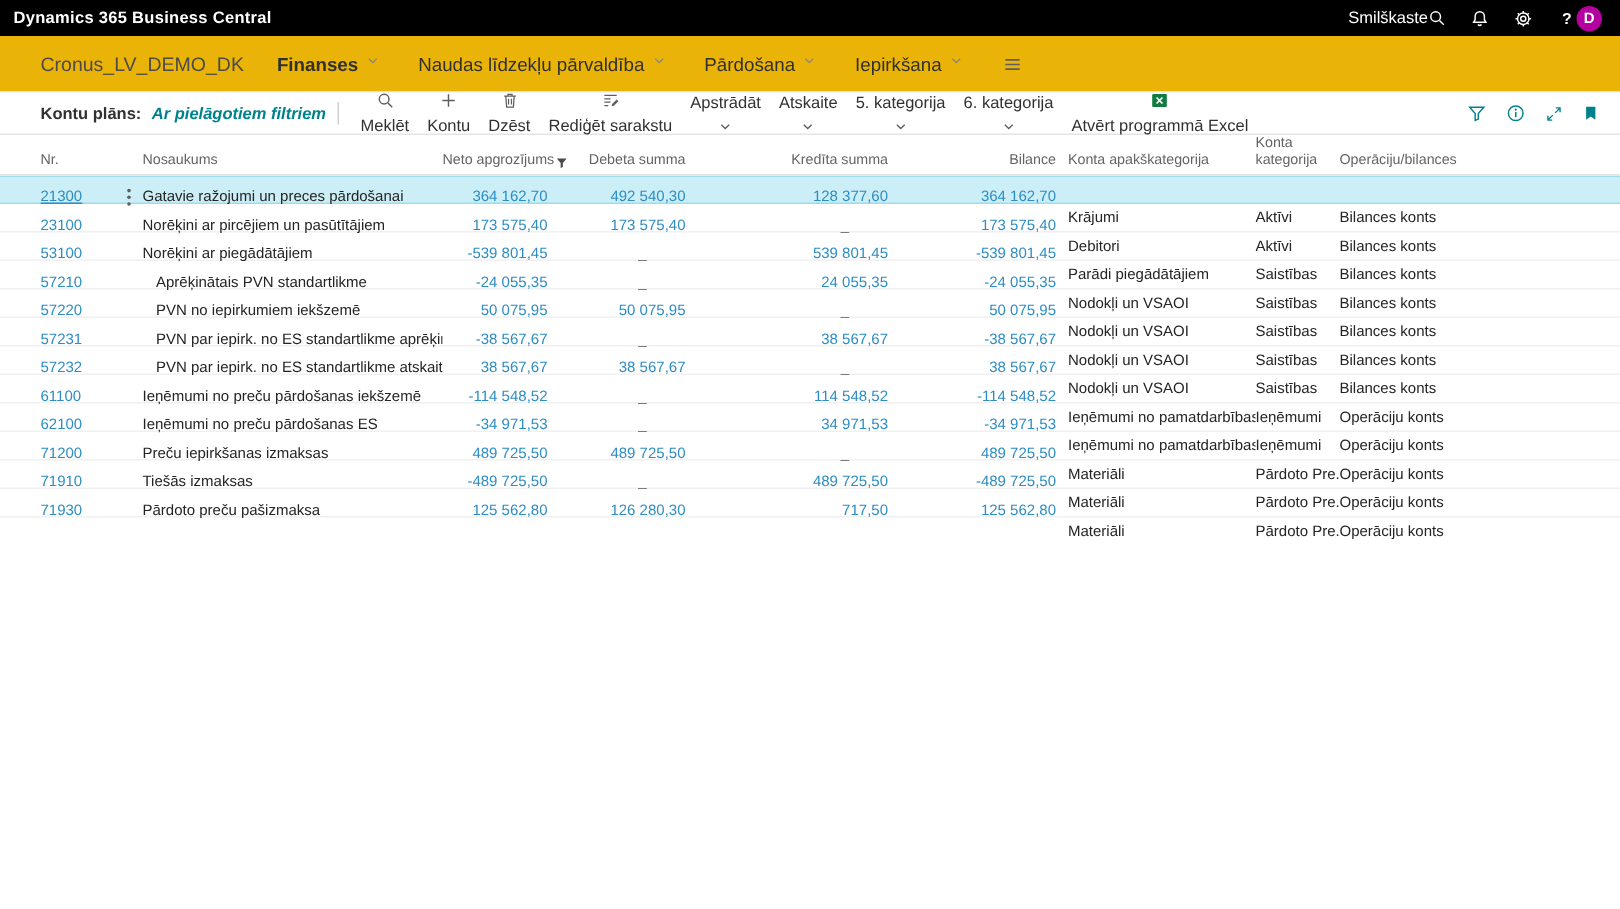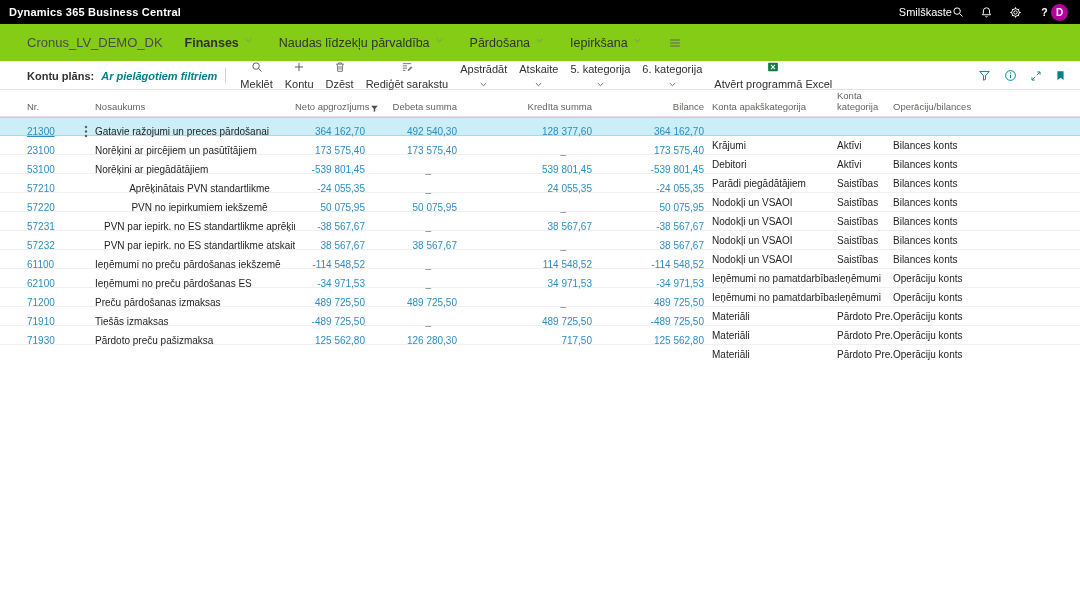--- a/index.html
+++ b/index.html
@@ -14,21 +14,21 @@
     align-items:center;justify-content:space-between;padding:0 12px 0 9px;}
   .topbar-title{font-size:11px;font-weight:bold;letter-spacing:.2px;}
   .topbar-right{display:flex;align-items:center;gap:0;}
   .env{font-size:11px;}
   .topbar-icons{display:flex;align-items:center;gap:16px;}
   .top-iconbtn{color:#fff;display:flex;}
   .avatar{width:17px;height:17px;border-radius:50%;background:var(--avatar-bg,#b4009e);
     color:#fff;font-size:10px;font-weight:bold;display:flex;align-items:center;justify-content:center;}
 
   
-  .header-row{height:37px;display:flex;align-items:center;padding-left:27px;gap:22px;background:#84cc16;}
+  .header-row{height:37px;display:flex;align-items:center;padding-left:27px;gap:22px;background:#eab308;}
   .company{font-size:13px;color:#4d4b49;}
   .nav{display:flex;align-items:center;gap:26px;}
   .nav-item{display:flex;align-items:flex-start;gap:5px;font-size:12.5px;color:#323130;cursor:pointer;}
   .nav-item.active span{font-weight:700;}
   .caret{color:#8a8886;}
   .hamburger{color:#605e5c;display:flex;margin-left:4px;}
 
   
   .toolbar{height:29px;display:flex;align-items:center;padding:0 14px 0 27px;
     border-top:1px solid #f1f1f1;border-bottom:1px solid #e4e4e4;font-size:11px;color:#323130;}
@@ -49,21 +49,21 @@
   .th.num{text-align:right;padding-right:8px;white-space:nowrap;}
   .th.filtered{display:flex;flex-direction:row;align-items:flex-end;gap:1px;}
   .th-funnel{color:#4a4a4a;}
   .tr{height:19px;align-items:center;border-bottom:1px solid #f0f0f0;font-size:10px;color:#252423;}
   .tr.selected{background:var(--selected-row-bg,#cbeef7);border-bottom:1px solid #9fdbe9;
     box-shadow:inset 0 1px 0 #9fdbe9;}
   .td{overflow:hidden;white-space:nowrap;}
   .td .link{color:var(--link,#2d8dc3);cursor:pointer;}
   .link.underlined{text-decoration:underline;}
   .td.dots{display:flex;justify-content:center;color:#605e5c;}
-  .td.name.indent{padding-left:9px;text-align:center;}
+  .td.name.indent{padding-left:9px;}
   .td.num{text-align:right;padding-right:8px;color:var(--link,#2d8dc3);}
   .td.num.empty{color:#767472;padding-right:34px;}
   .td.plain{padding-right:6px;margin-top:28px;}
 
   
   .hscroll{position:absolute;left:0;top:557px;width:1080px;height:11px;background:#f3f3f3;
     display:flex;align-items:center;}
   .scroll-arrow{width:13px;text-align:center;font-size:7px;color:#4a4a4a;user-select:none;cursor:pointer;}
   .scroll-track{flex:1;height:100%;position:relative;}
   .scroll-thumb{position:absolute;left:0;top:1px;height:9px;width:725px;background:#a8a8a8;cursor:grab;}
@@ -410,21 +410,21 @@
           <div class="td num empty">_</div>
           <div class="td num">34 971,53</div>
           <div class="td num">-34 971,53</div>
           <div class="td plain">Ieņēmumi no pamatdarbības</div>
           <div class="td plain">Ieņēmumi</div>
           <div class="td plain">Operāciju konts</div>
         </div>
         <div class="tr grid-cols">
           <div class="td nr"><span class="link">71200</span></div>
           <div class="td dots"></div>
-          <div class="td name">Preču pārdošanas izmaksas</div>
+          <div class="td name">Preču iepirkšanas izmaksas</div>
           <div class="td num">489 725,50</div>
           <div class="td num">489 725,50</div>
           <div class="td num empty">_</div>
           <div class="td num">489 725,50</div>
           <div class="td plain">Materiāli</div>
           <div class="td plain">Pārdoto Pre...</div>
           <div class="td plain">Operāciju konts</div>
         </div>
         <div class="tr grid-cols">
           <div class="td nr"><span class="link">71910</span></div>

